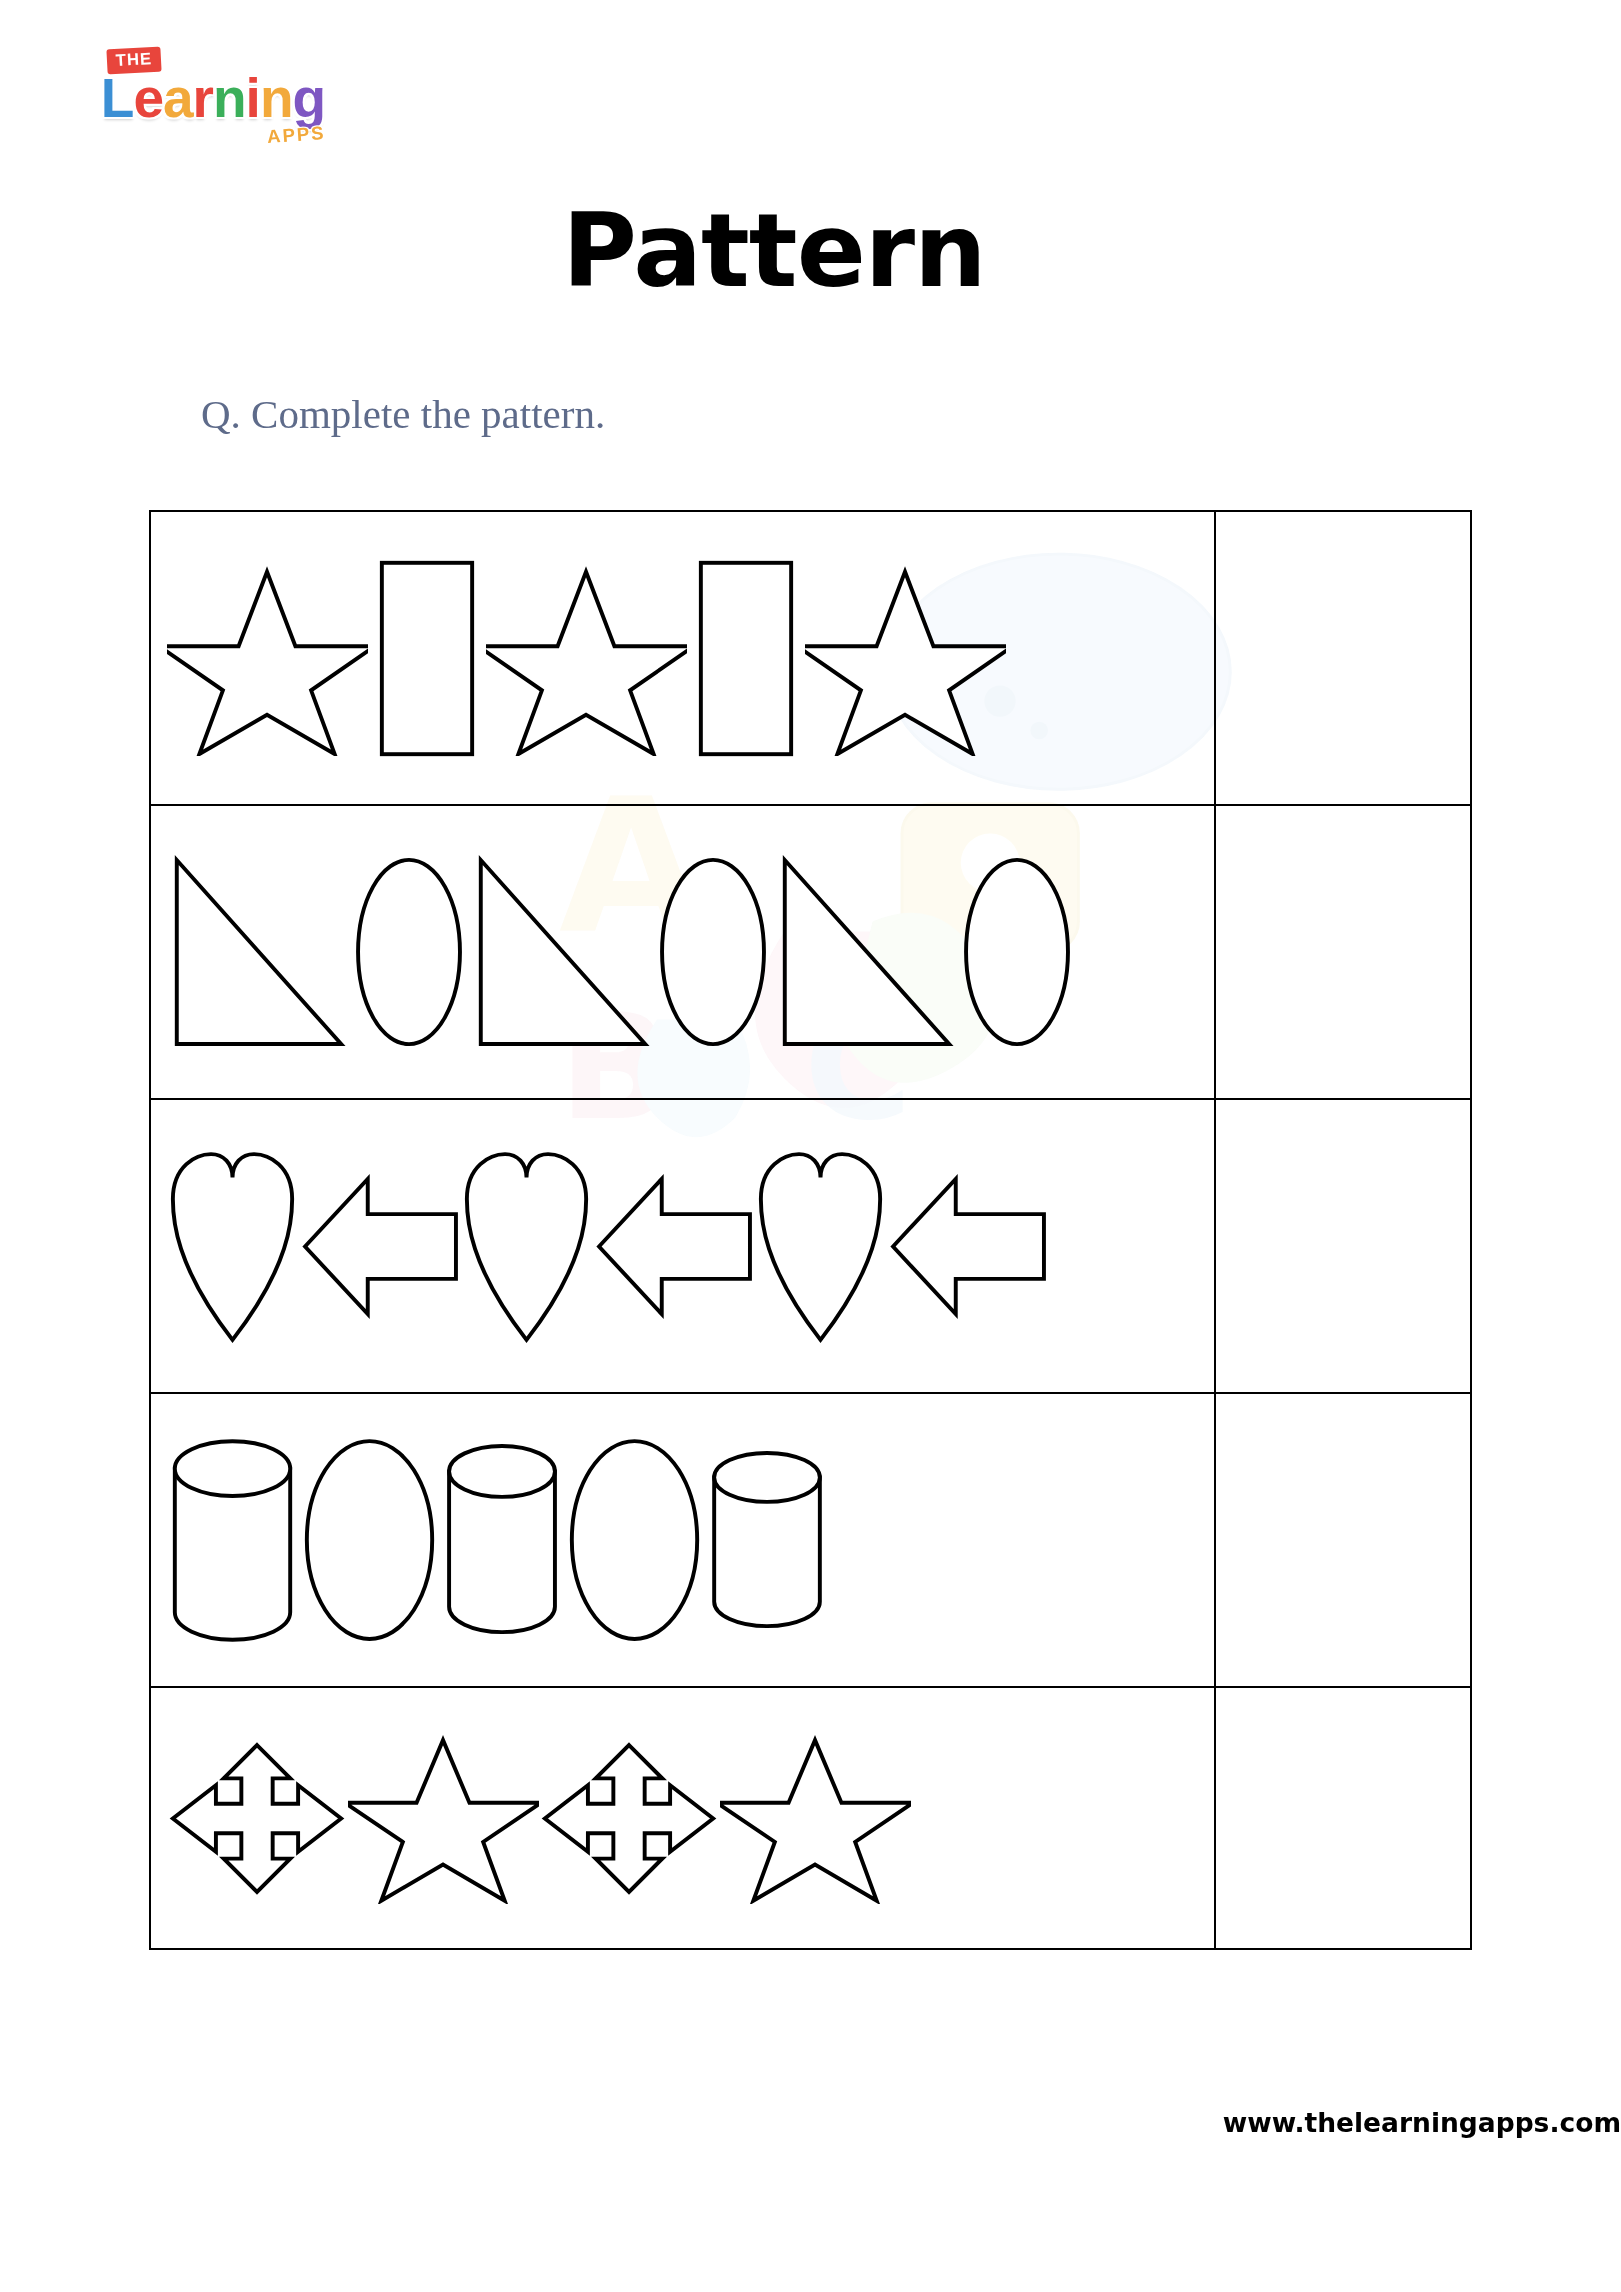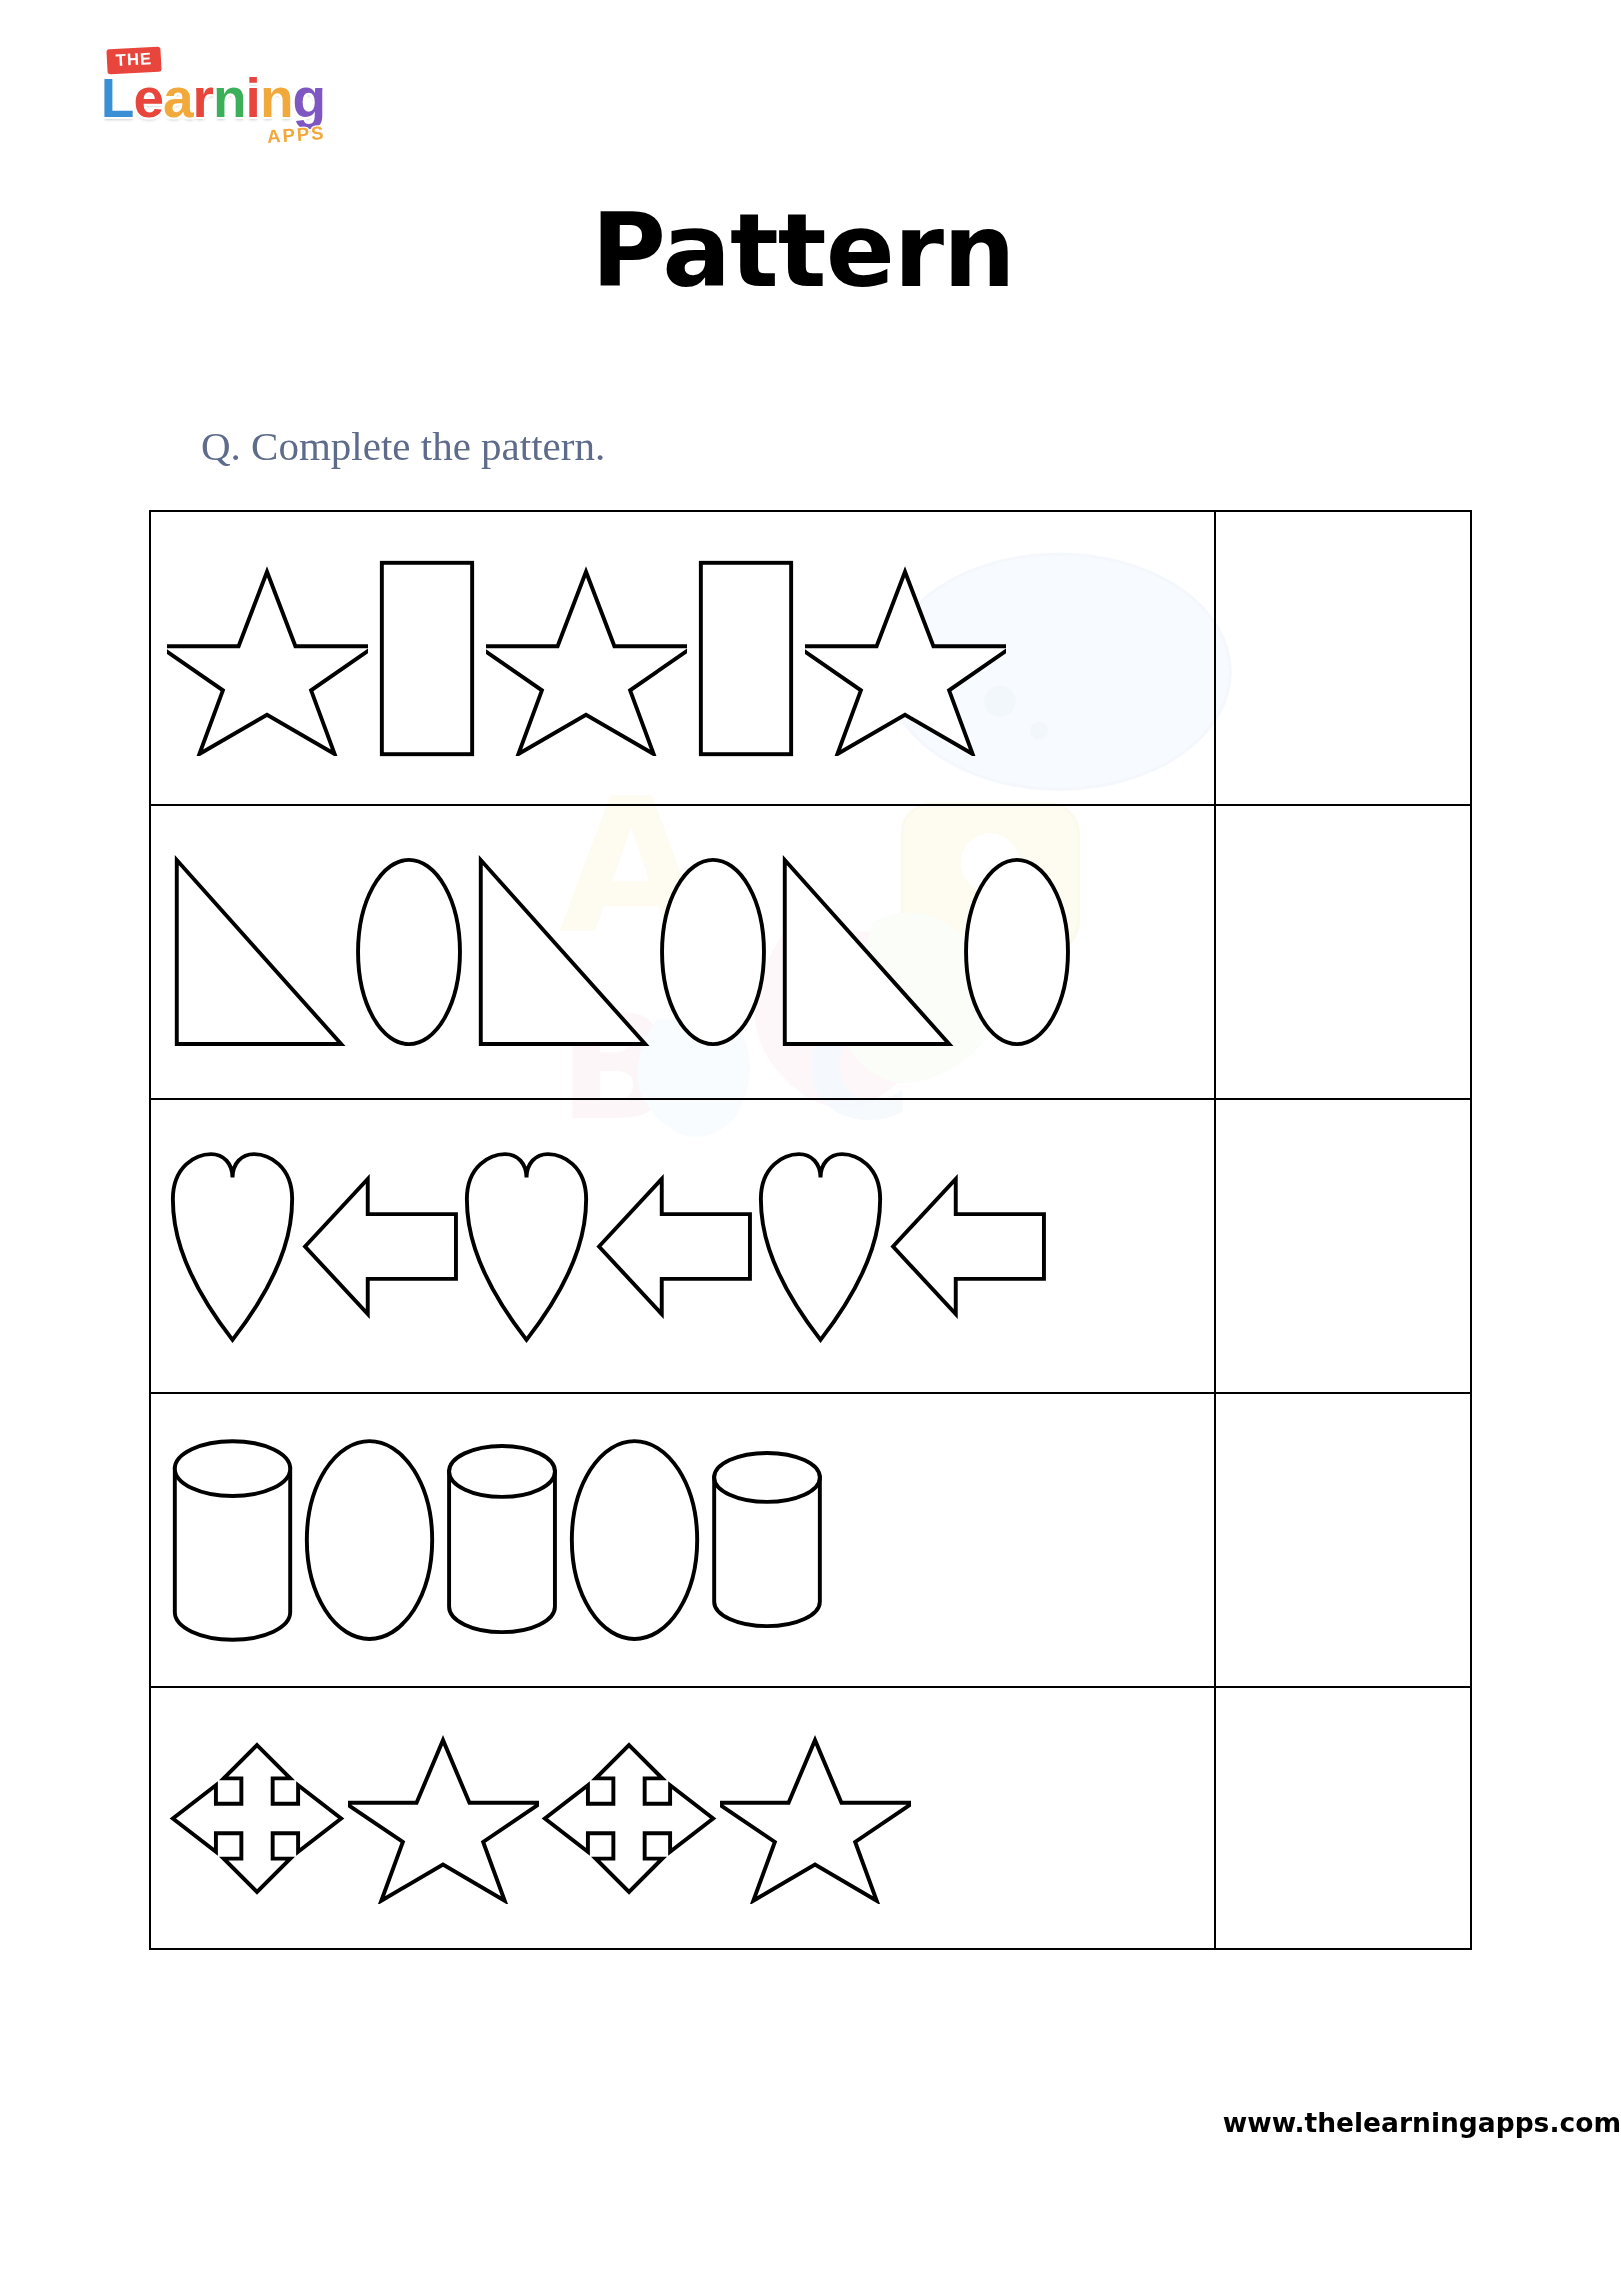--- a/index.html
+++ b/index.html
@@ -72,32 +72,30 @@
     position: absolute;
     left: 0;
     top: 191px;
     width: 1548px;
     text-align: center;
     font-family: "DejaVu Sans", sans-serif;
     font-weight: bold;
     font-size: 102px;
     color: #000000;
     letter-spacing: -1px;
-    margin-left: 29px;
   }
 
   
   #question {
     position: absolute;
     left: 201px;
     top: 390px;
     font-family: "Liberation Serif", serif;
     font-size: 41px;
     color: #5E6B8A;
-    margin-top: 32px;
   }
 
   
   #worksheet {
     position: absolute;
     left: 149px;
     top: 510px;
     width: 1323px;
     border: 2.9px solid #000000;
     box-sizing: border-box;

